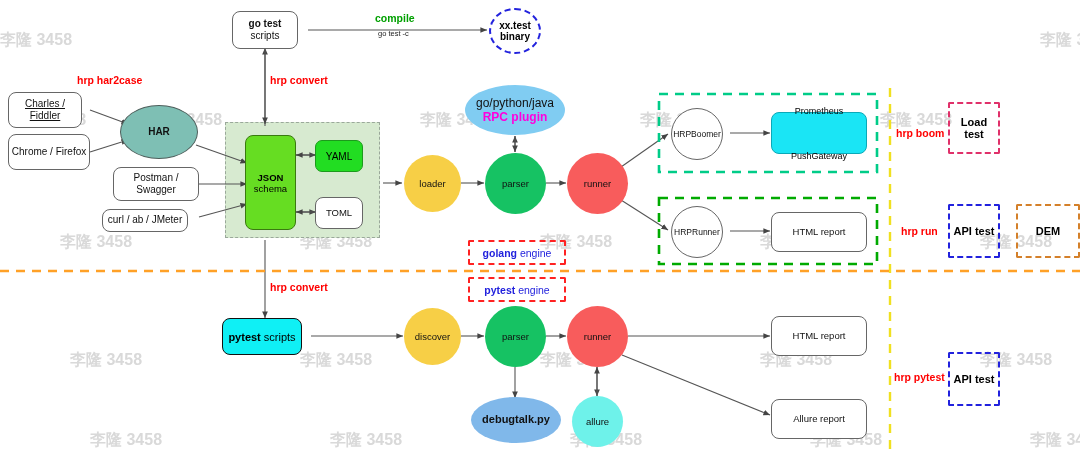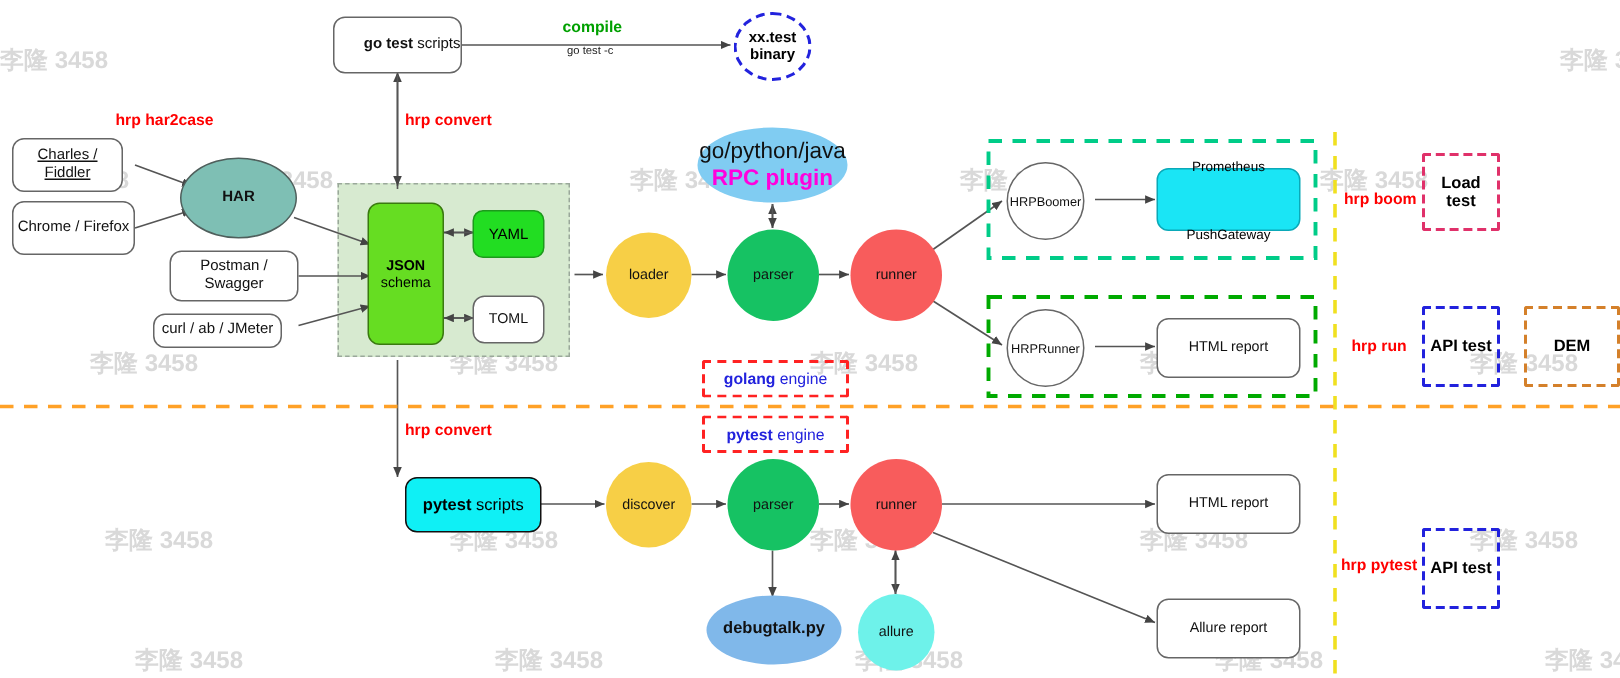--- a/index.html
+++ b/index.html
@@ -116,21 +116,21 @@
     </g>
   </svg>
 
   <svg class="layer">
     <line x1="890" y1="88" x2="890" y2="452" stroke="#f0e020" stroke-width="2.4" stroke-dasharray="9,7"></line>
     <line x1="0" y1="271" x2="1080" y2="271" stroke="#ffa127" stroke-width="2.4" stroke-dasharray="9,7"></line>
     <rect x="659" y="94" width="218" height="78" fill="none" stroke="#00cc88" stroke-width="2.6" stroke-dasharray="9,7"></rect>
     <rect x="659" y="198" width="218" height="66" fill="none" stroke="#00aa00" stroke-width="2.6" stroke-dasharray="9,7"></rect>
   </svg>
 
-  <div class="node rbox" style="left:222px;top:11px;width:86px;height:38px;justify-content:flex-end;">
+  <div class="node rbox" style="left:232px;top:11px;width:66px;height:38px;justify-content:flex-end;">
     <span><span class="b">go test</span><span> scripts</span></span>
   </div>
   <div class="lbl green-t" style="left:375px;top:12px;">compile</div>
   <div class="lbl small" style="left:378px;top:29px;">go test -c</div>
   <div class="node" style="left:489px;top:8px;width:52px;height:46px;border:2px dashed #2222dd;border-radius:50%;font-size:10px;font-weight:bold;flex-direction:column;">
     <span>xx.test</span>
     <span>binary</span>
   </div>
 
   <div class="lbl red" style="left:77px;top:74px;">hrp har2case</div>
@@ -170,21 +170,21 @@
 
   <div class="node circle" style="left:404px;top:155px;width:57px;height:57px;background:#f7cf46;">
     <span>loader</span>
   </div>
   <div class="node circle" style="left:485px;top:153px;width:61px;height:61px;background:#16c263;">
     <span>parser</span>
   </div>
   <div class="node circle" style="left:567px;top:153px;width:61px;height:61px;background:#f85c5c;">
     <span>runner</span>
   </div>
-  <div class="node ellipse" style="left:465px;top:85px;width:100px;height:50px;background:#80ccf2;flex-direction:column;font-size:15px;">
+  <div class="node ellipse" style="left:465px;top:85px;width:100px;height:50px;background:#80ccf2;flex-direction:column;font-size:12px;">
     <span>go/python/java</span>
     <span class="b magenta">RPC plugin</span>
   </div>
   <div class="node circle" style="left:671px;top:108px;width:52px;height:52px;background:#fff;border:1px solid #666;font-size:8.5px;">
     <span>HRPBoomer</span>
   </div>
   <div class="node" style="left:771px;top:112px;width:96px;height:42px;background:#1ae5f5;border:1px solid #0aa9b8;border-radius:8px;flex-direction:column;font-size:9px;gap:35px;">
     <span>Prometheus</span>
     <span>PushGateway</span>
   </div>
@@ -208,21 +208,21 @@
   <div class="node dashbox" style="left:948px;top:204px;width:52px;height:54px;border:2px dashed #2222dd;">
     <span>API test</span>
   </div>
   <div class="node dashbox" style="left:1016px;top:204px;width:64px;height:54px;border:2px dashed #d4802a;">
     <span>DEM</span>
   </div>
   <div class="node dashbox" style="left:948px;top:352px;width:52px;height:54px;border:2px dashed #2222dd;">
     <span>API test</span>
   </div>
 
-  <div class="node thick" style="left:222px;top:318px;width:91px;height:37px;background:#0ff0f5;border:1.6px solid #111;border-radius:8px;font-size:11px;margin-left:48px;">
+  <div class="node thick" style="left:222px;top:318px;width:80px;height:37px;background:#0ff0f5;border:1.6px solid #111;border-radius:8px;font-size:11px;">
     <span><span class="b">pytest</span><span> scripts</span></span>
   </div>
   <div class="node circle" style="left:404px;top:308px;width:57px;height:57px;background:#f7cf46;">
     <span>discover</span>
   </div>
   <div class="node circle" style="left:485px;top:306px;width:61px;height:61px;background:#16c263;">
     <span>parser</span>
   </div>
   <div class="node circle" style="left:567px;top:306px;width:61px;height:61px;background:#f85c5c;">
     <span>runner</span>

